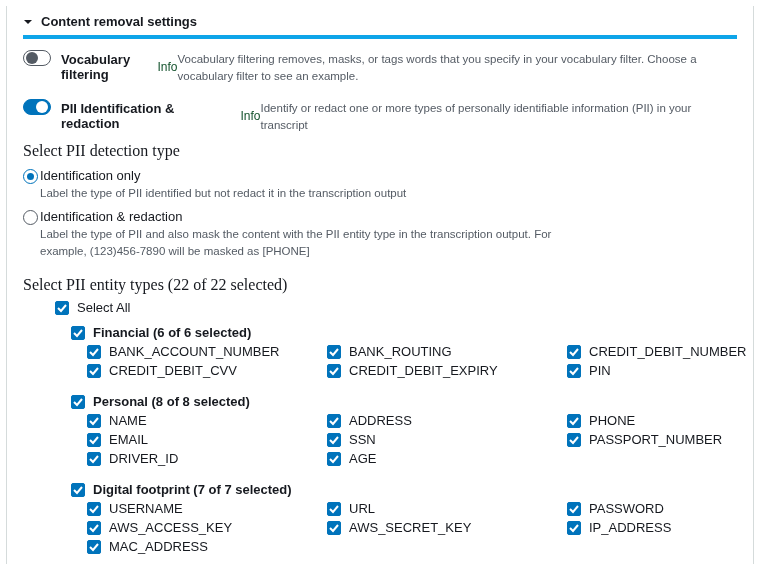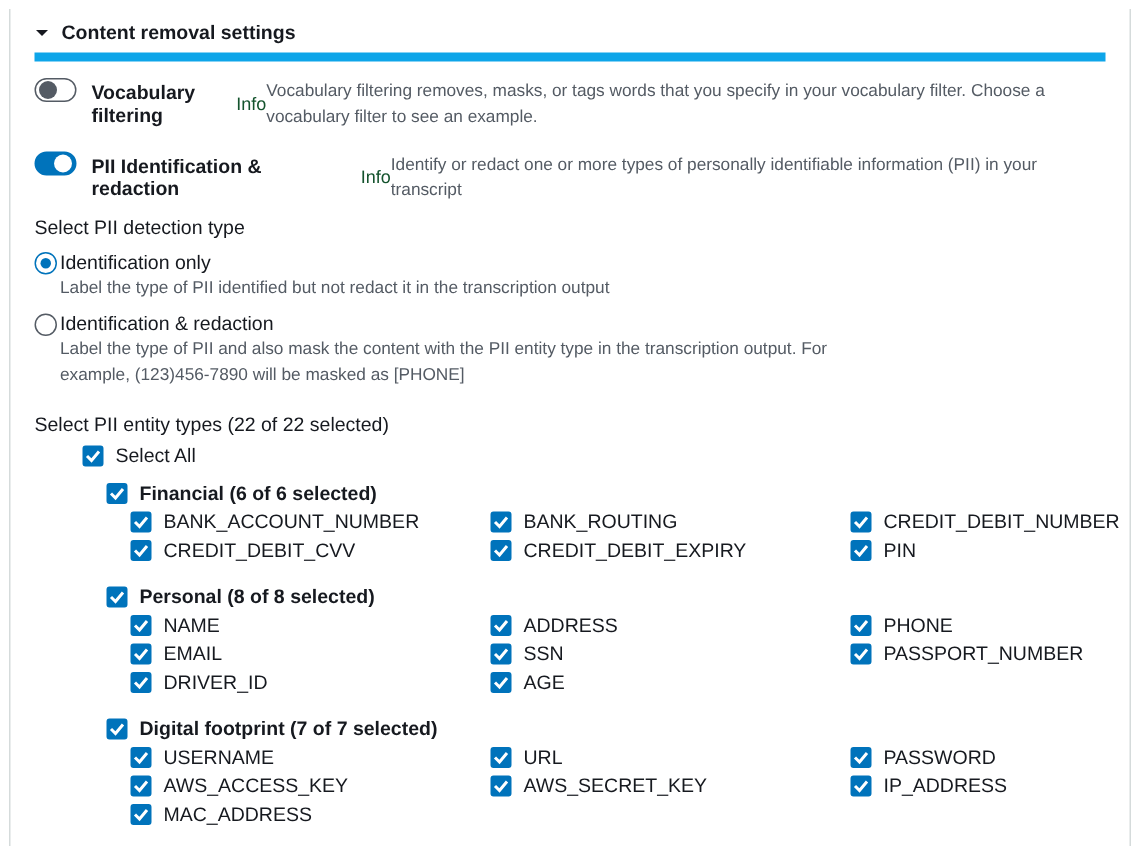--- a/index.html
+++ b/index.html
@@ -16,21 +16,21 @@
     border-top: none;
     padding: 0 16px 14px 16px;
   }
 
   
   .section-header {
     display: flex;
     align-items: center;
     gap: 8px;
     padding: 8px 0 6px 0;
-    border-bottom: 6px solid #0ea5e9;
+    border-bottom: 4px solid #0ea5e9;
     cursor: pointer;
     font-weight: 700;
   }
   .caret {
     width: 10px;
     height: 10px;
     display: inline-flex;
     align-items: center;
     justify-content: center;
   }
@@ -79,22 +79,23 @@
   .desc {
     font-size: 11.5px;
     color: #545b64;
     line-height: 1.45;
     padding: 2px 0 0 0;
     max-width: 640px;
   }
   .toggle-block { display: flex; }
 
   .subhead {
-    font-size: 13px;
+    font-size: 16px;
     padding: 8px 0 4px 0;
+    font-family: Liberation Serif, serif;
   }
 
   
   .radio-row {
     display: flex;
     align-items: flex-start;
     gap: 2px;
     padding: 4px 0 0 0;
   }
   .radio {

